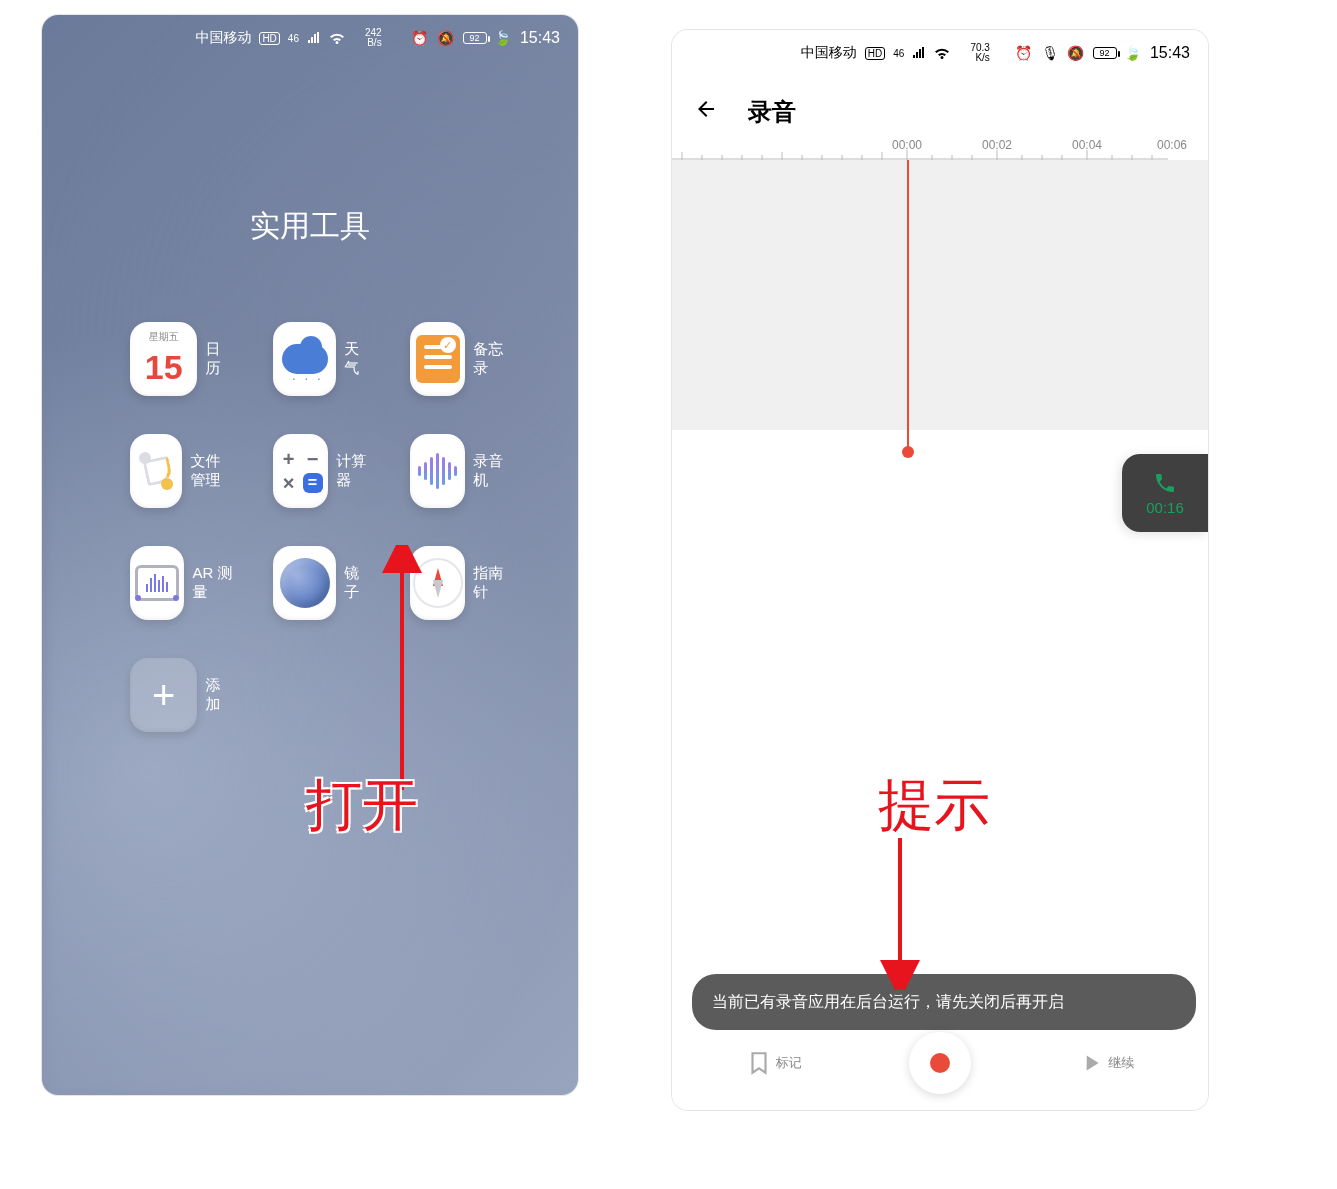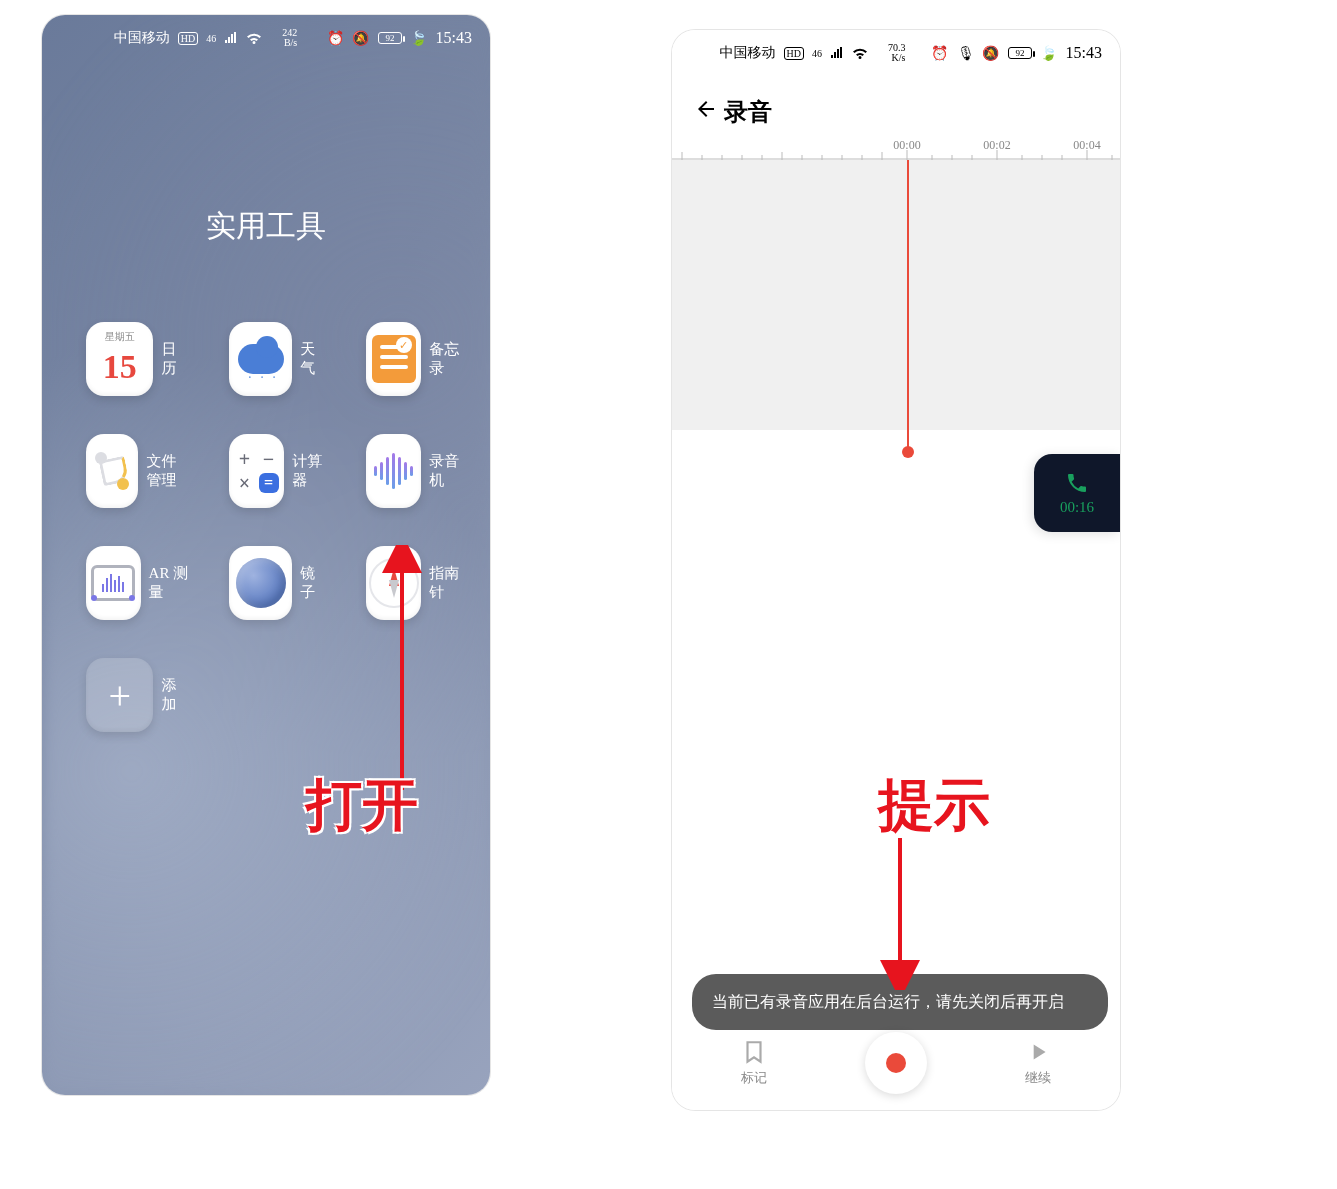--- a/index.html
+++ b/index.html
@@ -5,26 +5,25 @@
   * { box-sizing: border-box; margin: 0; padding: 0; }
   body {
     width: 1337px;
     height: 1189px;
     background: #ffffff;
     font-family: -apple-system, "PingFang SC", "Microsoft YaHei", sans-serif;
     position: relative;
   }
   .phone {
     position: absolute;
-    width: 448px;
+    width: 536px;
     height: 1080px;
-    border-radius: 23px;
+    border-radius: 16px;
     overflow: hidden;
     box-shadow: 0 0 0 1px rgba(0,0,0,0.1);
-    font-family: Liberation Serif, serif;
   }
   .phone-left { left: 42px; top: 15px; }
   .phone-right { left: 672px; top: 30px; }
 
   
   .home-bg {
     width: 100%; height: 100%;
     background: linear-gradient(135deg, #6a7a9a 0%, #7a88a5 40%, #98a3bd 100%);
     position: relative;
   }
@@ -109,62 +108,62 @@
   .ar-box .bars { display:flex; gap:2px; align-items:flex-end; }
   .ar-box .bars i { width:2px; background:#7a77e6; }
   .ar-box .d { position:absolute; width:6px; height:6px; background:#7a77e6; border-radius:50%; }
   .mirror-icon { width:50px; height:50px; border-radius:50%; background:radial-gradient(circle at 35% 35%, #9fb3e0, #5a7ac0 70%); box-shadow:inset -4px -4px 8px rgba(0,0,0,0.15), inset 4px 4px 8px rgba(255,255,255,0.3); }
   .compass-icon { width:50px; height:50px; border-radius:50%; background:#fff; border:2px solid #e5e6ea; position:relative; }
   .compass-icon::before { content:""; position:absolute; left:50%; top:8px; transform:translateX(-50%); border-left:5px solid transparent; border-right:5px solid transparent; border-bottom:18px solid #e7483e; }
   .compass-icon::after { content:""; position:absolute; left:50%; bottom:8px; transform:translateX(-50%); border-left:5px solid transparent; border-right:5px solid transparent; border-top:18px solid #c8c9ce; }
 
   
   .recorder-bg { width:100%; height:100%; background:#fff; position:relative; }
-  .rec-header { display:flex; align-items:center; gap:6px; padding: 20px 22px 10px; }
+  .rec-header { display:flex; align-items:center; gap:30px; padding: 20px 22px 10px; }
   .rec-back { font-size:24px; }
   .rec-title { font-size:24px; font-weight:600; }
   .timeline { position:relative; height:22px; margin-top:0; overflow:hidden; }
   .timeline-ticks { position:absolute; inset:0; }
   .timeline-labels { position:absolute; top:0; left:0; right:0; display:flex; font-size:12px; color:#888; }
   .timeline-labels span { position:absolute; transform:translateX(-50%); }
   .wave-area { height:270px; background:#f0f0f0; position:relative; }
   .playhead { position:absolute; left:235px; top:0; bottom:-20px; width:2px; background:#ea4a3a; }
   .playhead::after { content:""; position:absolute; bottom:-8px; left:-5px; width:12px; height:12px; background:#ea4a3a; border-radius:50%; }
   .timer-row { display:flex; align-items:center; justify-content:center; margin-top:28px; position:relative; }
   .big-timer { font-size:48px; font-weight:500; letter-spacing:1px; }
   .call-chip {
     position:absolute; right:0; top:-4px;
-    width:86px; height:78px; background:#0f172a;
+    width:86px; height:78px; background:#404040;
     border-radius:18px 0 0 18px;
     box-shadow: -2px 2px 12px rgba(0,0,0,0.12);
     display:flex; flex-direction:column; align-items:center; justify-content:center; gap:4px;
   }
   .call-chip svg { width:24px; height:24px; }
   .call-time { color:#19a05e; font-size:15px; font-weight:500; }
   .toast {
     position:absolute; left:20px; right:12px; bottom:80px;
     background:#5b5b5b; color:#fff; font-size:16px;
     padding:16px 20px; border-radius:24px; line-height:1.5;
   }
   .rec-bottom {
     position:absolute; left:0; right:0; bottom:0;
     display:flex; justify-content:space-around; align-items:center;
     padding:10px 20px 16px;
   }
-  .rec-btn { display:flex; flex-direction:column; align-items:center; gap:4px; font-size:13px; color:#888; }
+  .rec-btn { display:flex; flex-direction:row; align-items:center; gap:4px; font-size:13px; color:#888; }
   .rec-btn.center .dot { width:62px; height:62px; border-radius:50%; background:#fff; box-shadow:0 2px 10px rgba(0,0,0,0.15); display:flex; align-items:center; justify-content:center; }
   .rec-btn.center .dot::after { content:""; width:20px; height:20px; background:#ea4a3a; border-radius:50%; }
 
   
   .annotation {
     position:absolute;
     color:#e7141e;
     font-family:"KaiTi","STKaiti",serif;
     font-size:56px;
-    font-weight:700;
+    font-weight:400;
     text-shadow: 0 0 2px #fff, 2px 2px 0 #fff, -2px -2px 0 #fff, 2px -2px 0 #fff, -2px 2px 0 #fff;
     pointer-events:none;
     z-index:10;
   }
   .arrow {
     position:absolute; z-index:9; pointer-events:none;
   }
 </style>
 </head>
 <body>

